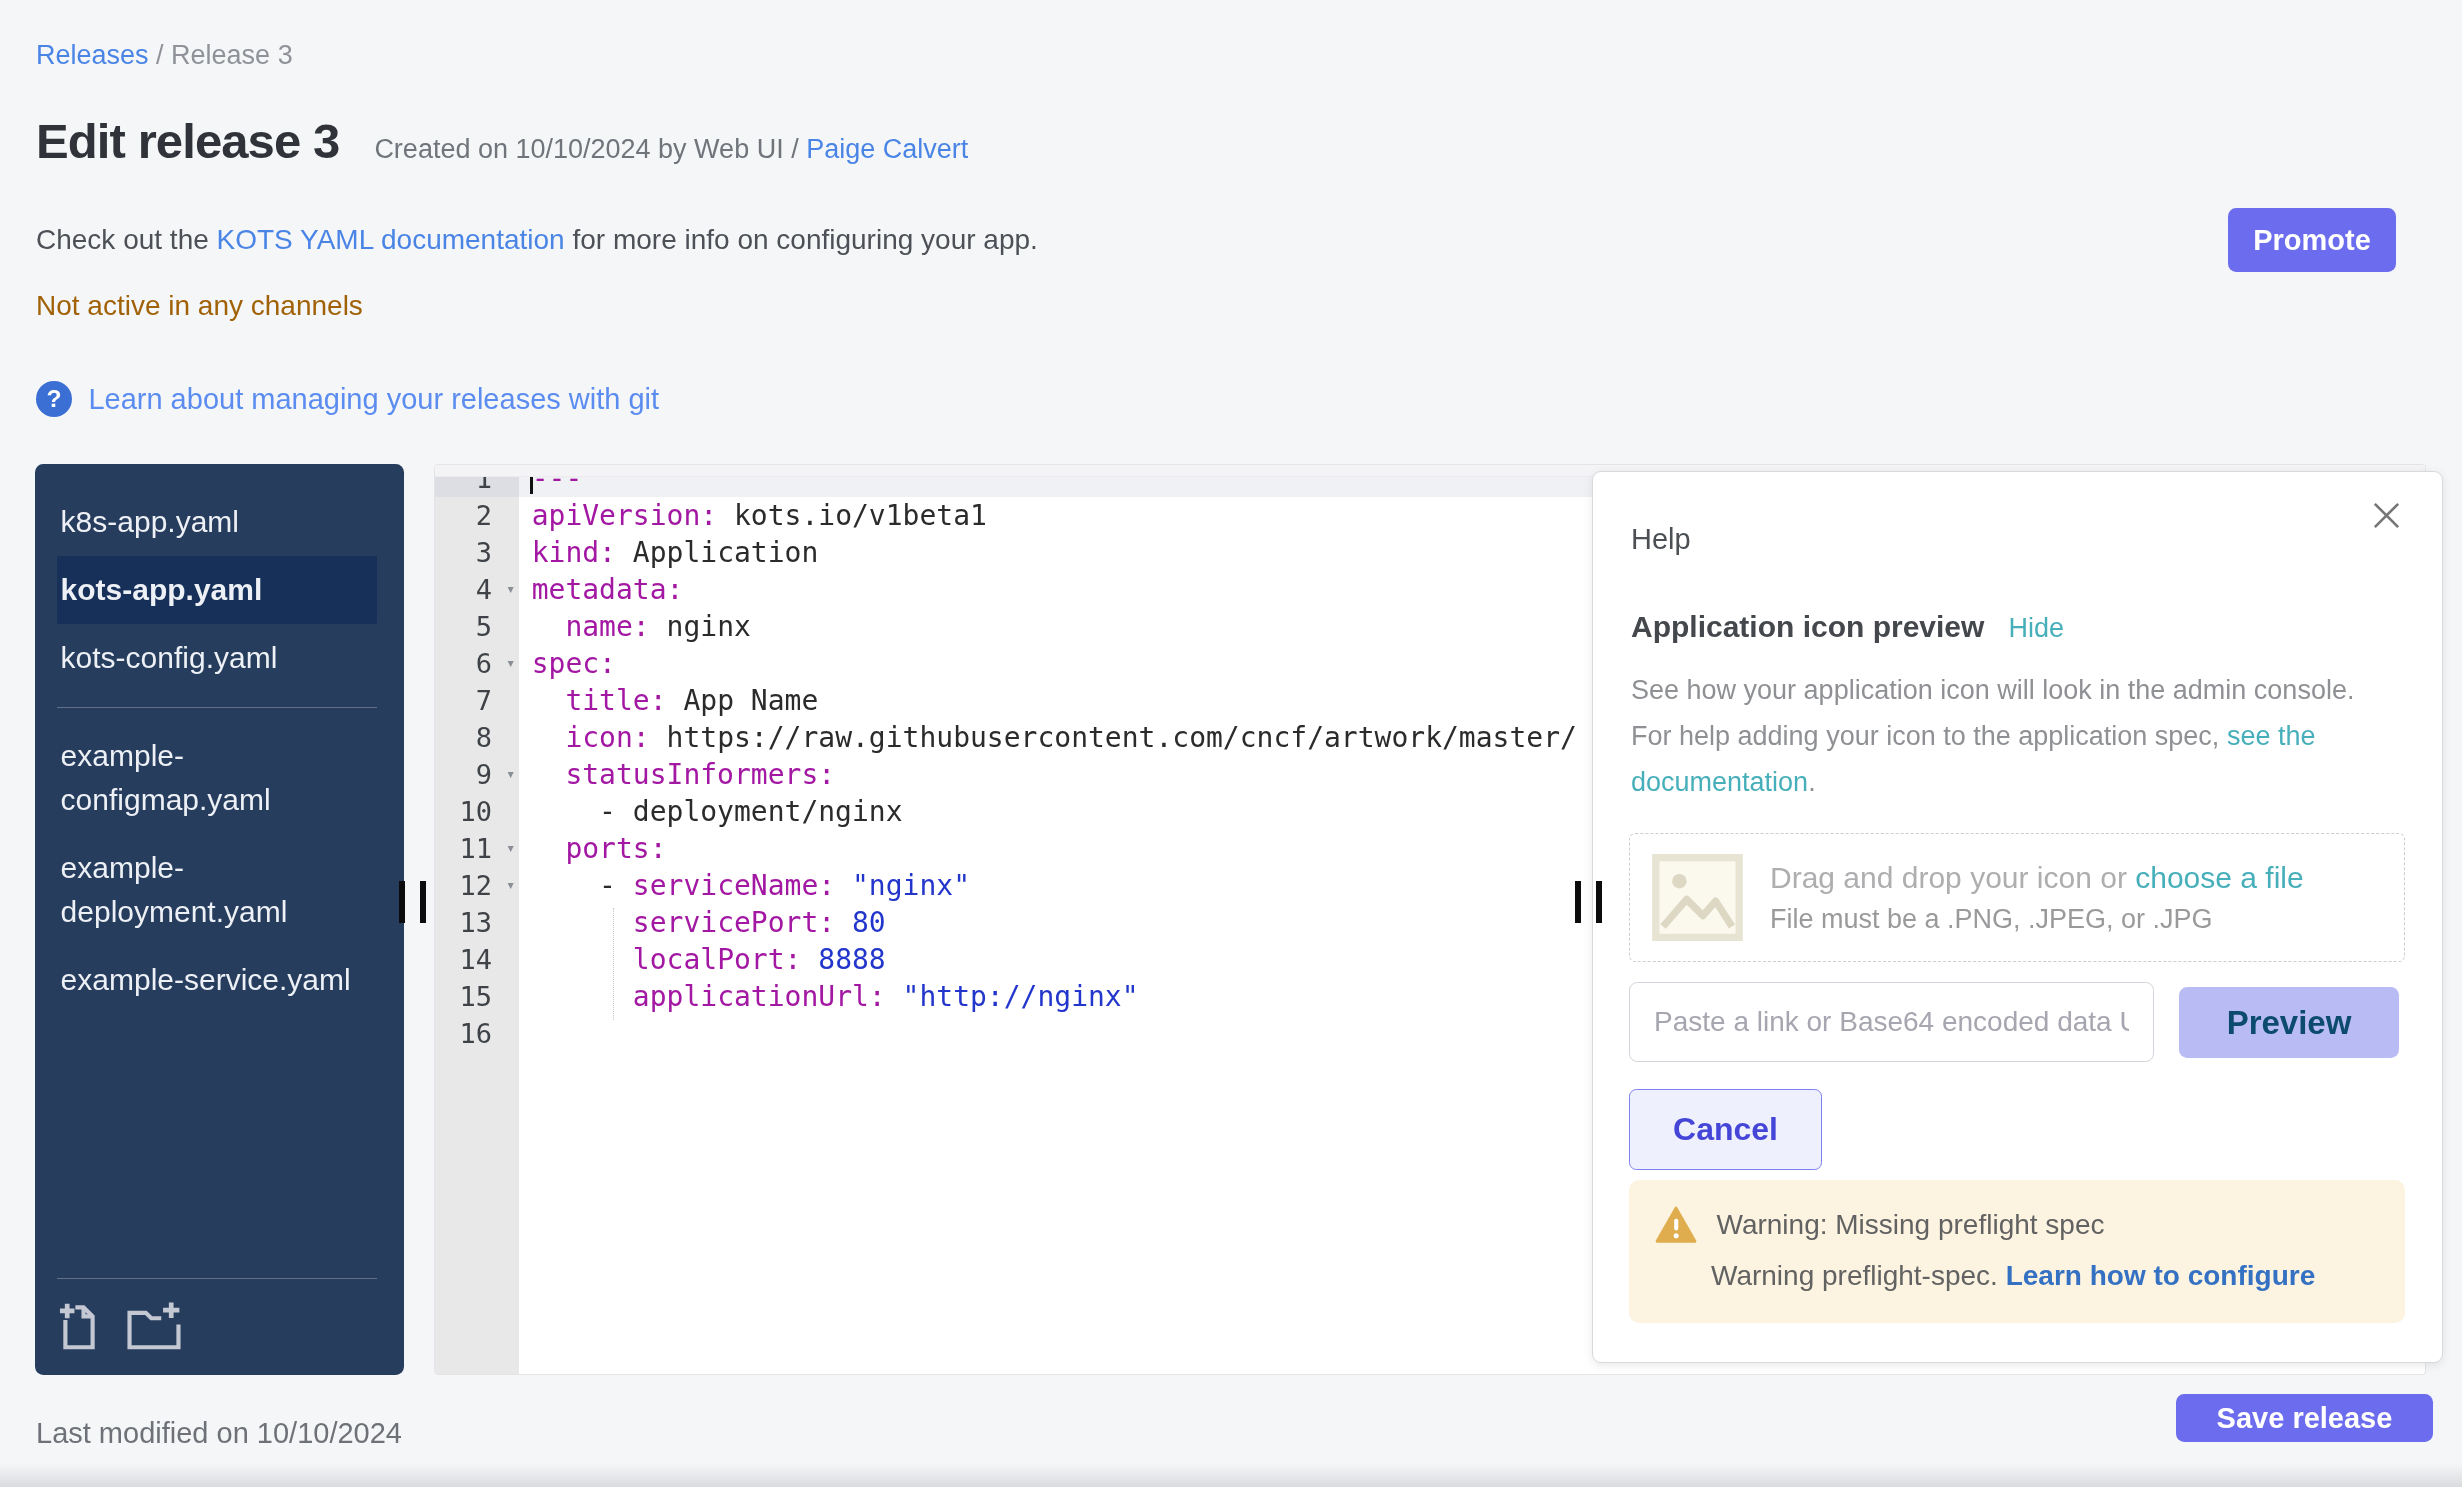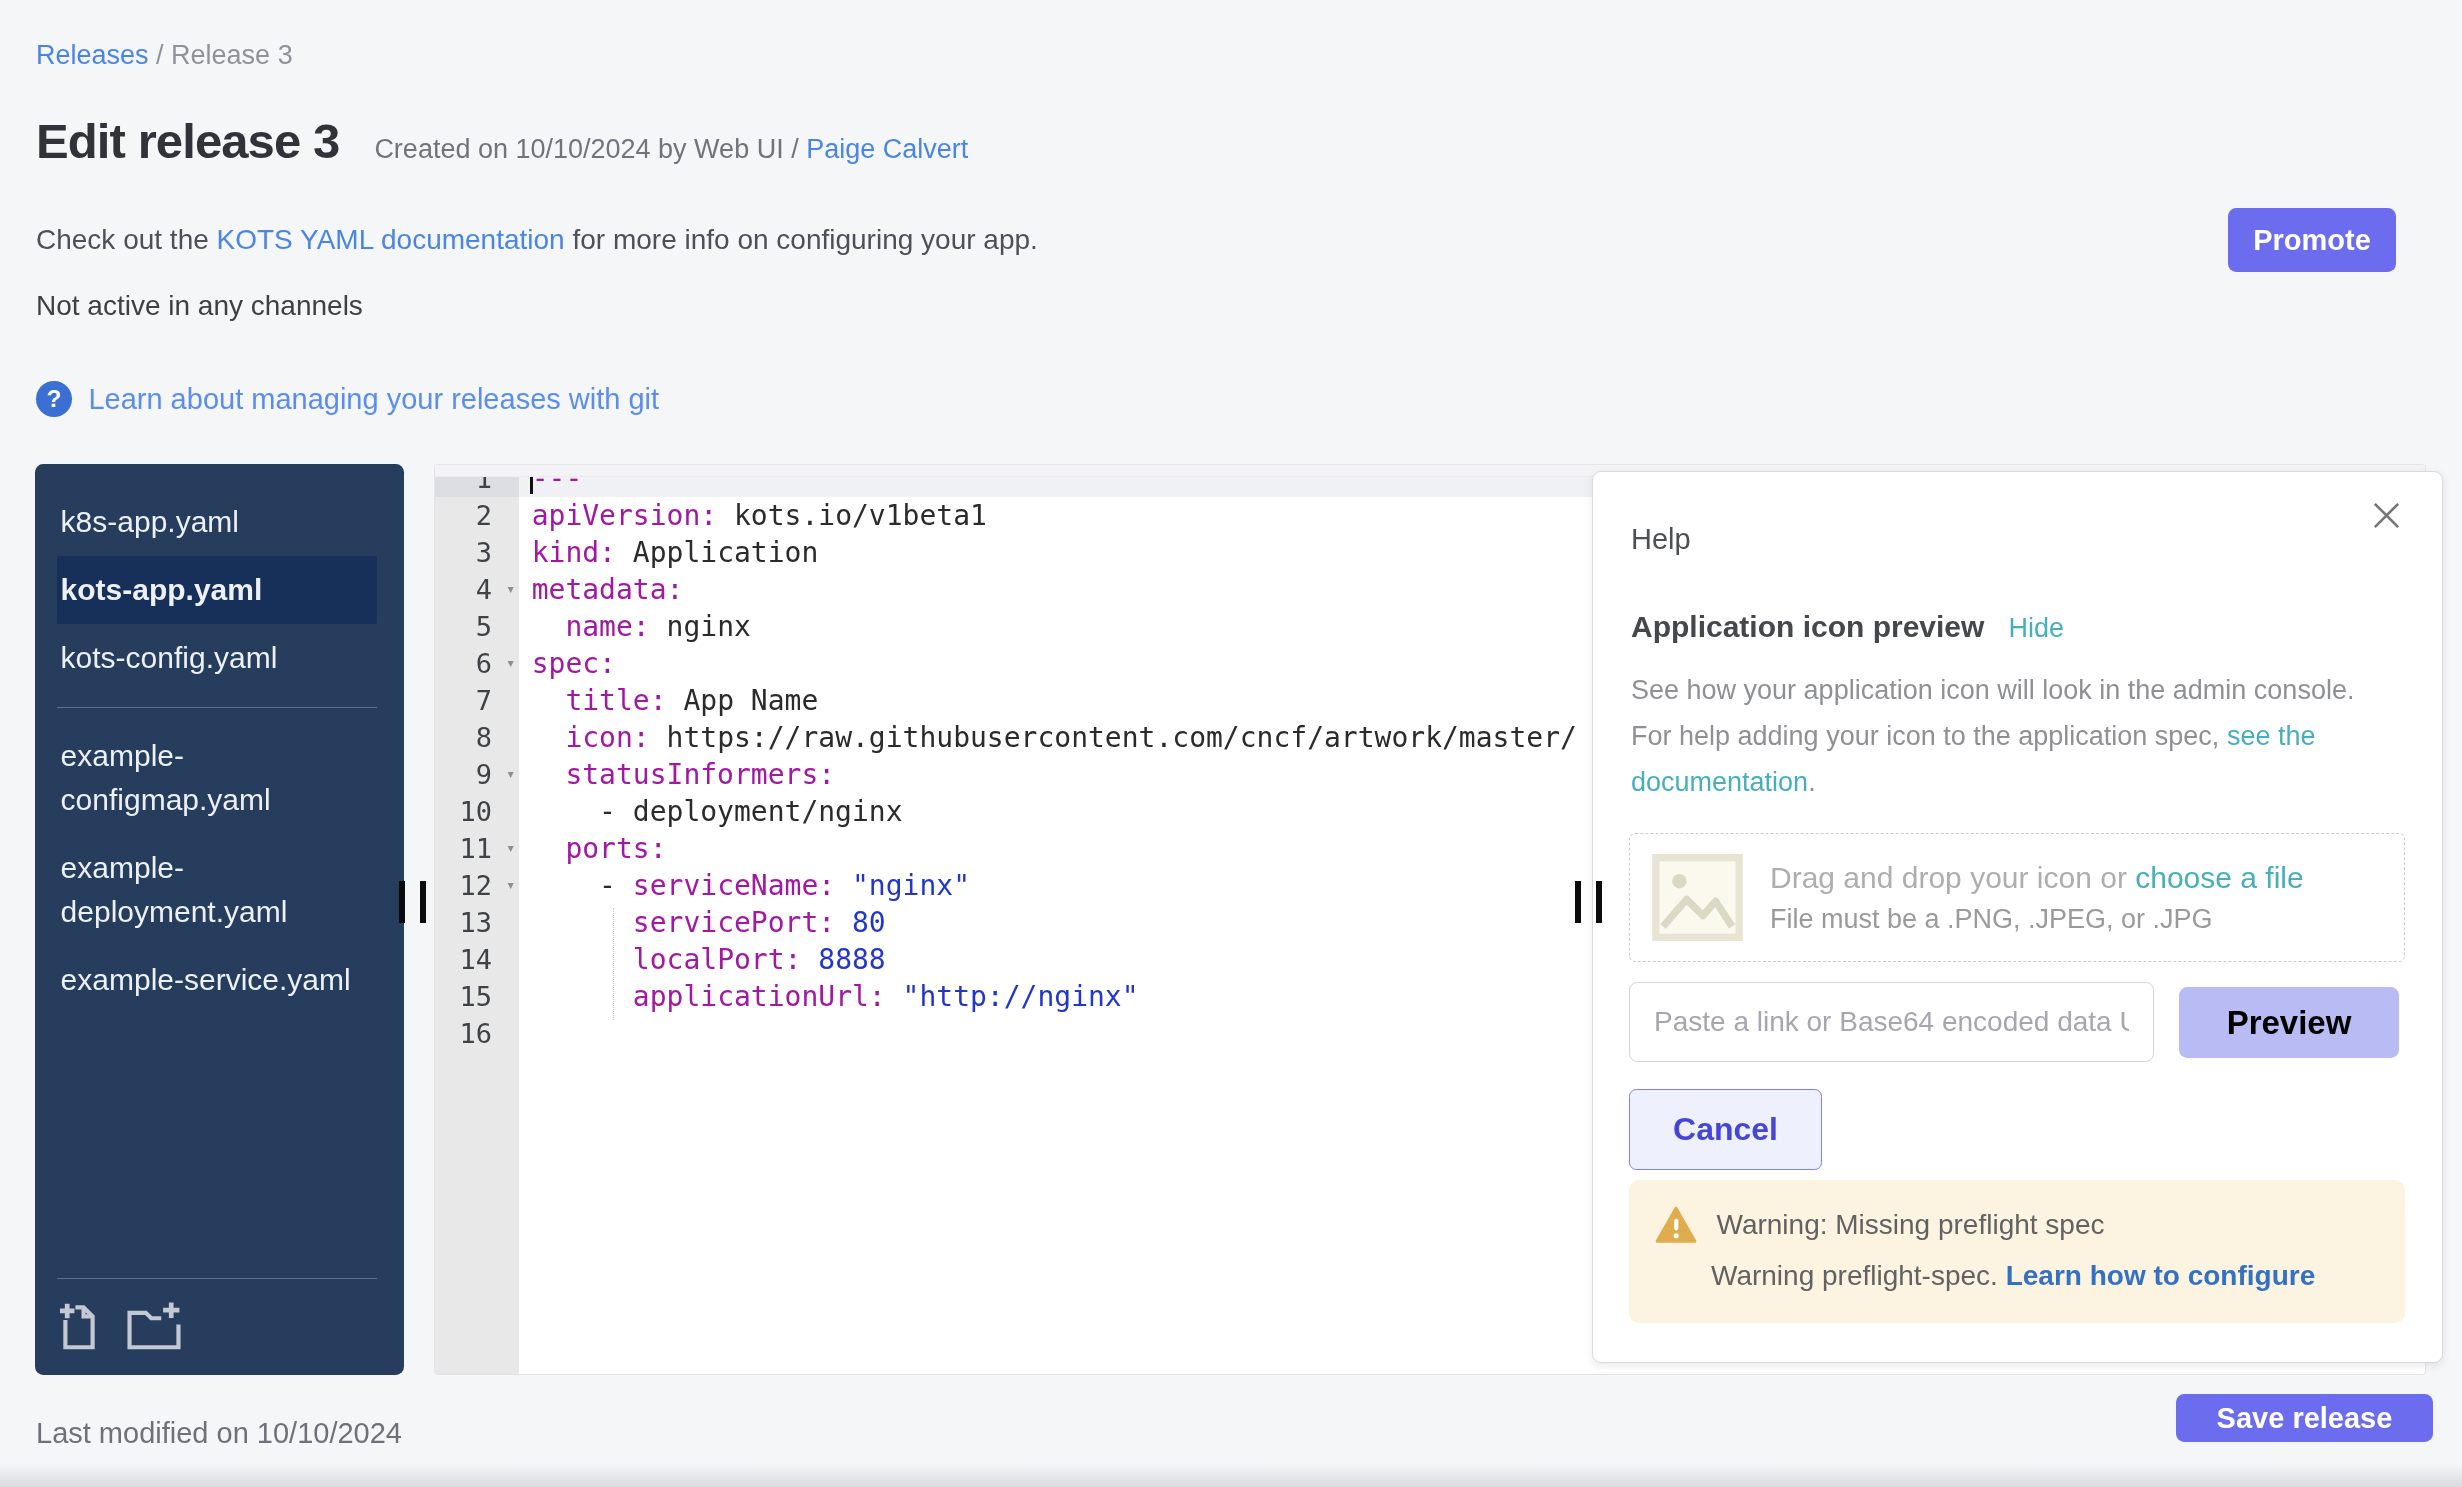--- a/index.html
+++ b/index.html
@@ -13,21 +13,21 @@
 
   
   .breadcrumb { position:absolute; left:36px; top:40px; font-size:27px; color:#8f9399; }
   .breadcrumb .bc-link { color:#4a85e6; }
   .title-row { position:absolute; left:36px; top:113px; display:flex; align-items:baseline; }
   .page-title { font-size:49px; font-weight:bold; color:#30343a; letter-spacing:-0.9px; }
   .created-txt { margin-left:35px; font-size:27px; color:#70757c; }
   .created-txt .hdr-link { color:#4a85e6; }
   .doc-row { position:absolute; left:36px; top:224px; font-size:28px; color:#4d5157; }
   .doc-row .hdr-link { color:#4a85e6; }
-  .channels-row { position:absolute; left:36px; top:290px; font-size:28px; color:#404040; }
+  .channels-row { position:absolute; left:36px; top:290px; font-size:28px; color:#a16207; }
   .git-row { position:absolute; left:36px; top:381px; display:flex; align-items:center; }
   .q-icon { width:36px; height:36px; border-radius:50%; background:#3b6fd4; color:#fff;
             font-size:24.6px; font-weight:bold; display:flex; align-items:center; justify-content:center; }
   .git-link { margin-left:16.4px; font-size:29px; color:#5b8cf0; }
   .btn-primary {
     position:absolute; background:#6c6cee; color:#fff; border:none; border-radius:8.2px;
     font-family:"Liberation Sans", sans-serif; font-size:29px; font-weight:bold; cursor:pointer;
   }
   #promote-btn { left:2228px; top:208px; width:168px; height:64px; }
   #save-btn   { left:2176px; top:1394px; width:257px; height:48px; }
@@ -95,21 +95,21 @@
               border:1.8px dashed #cdcdcd; border-radius:6.4px; display:flex; align-items:center; }
   .dz-thumb { margin-left:22px; flex:none; }
   .dz-text { margin-left:27px; }
   .dz-line1 { font-size:30px; color:#aeaeb0; }
   .dz-line2 { font-size:27px; color:#9a9a9c; margin-top:9px; }
   .link-input { position:absolute; left:36px; top:510px; width:525px; height:80px;
                 border:1.8px solid #d4d4dc; border-radius:8.2px; padding:0 24px;
                 font-family:"Liberation Sans", sans-serif; font-size:28px; color:#55585e; background:#fff; }
   .link-input::placeholder { color:#a6a6b0; }
   .preview-btn { position:absolute; left:586px; top:515px; width:220px; height:71px;
-                 background:#b9bcf4; color:#000000; border:none; border-radius:8.2px;
+                 background:#b9bcf4; color:#0c4a6e; border:none; border-radius:8.2px;
                  font-family:"Liberation Sans", sans-serif; font-size:33px; font-weight:bold; cursor:default; }
   .cancel-btn { position:absolute; left:36px; top:617px; width:193px; height:81px;
                 background:#eef0fd; border:1.8px solid #8181ee; border-radius:7.3px;
                 font-family:"Liberation Sans", sans-serif; font-size:32px; font-weight:bold; color:#4545d8; cursor:pointer; }
   .warning-box { position:absolute; left:36px; top:708px; width:776px; height:143px;
                  background:#fcf4e1; border-radius:10px; overflow:hidden; }
   .warn-row1 { position:absolute; left:25.5px; top:25.5px; display:flex; align-items:center; }
   .warn-text { margin-left:20px; font-size:28px; color:#626262; }
   .warn-row2 { position:absolute; left:82px; top:80px; font-size:28px; color:#626262; white-space:nowrap; }
   .warn-row2 a { color:#3471c2; font-weight:bold; }

